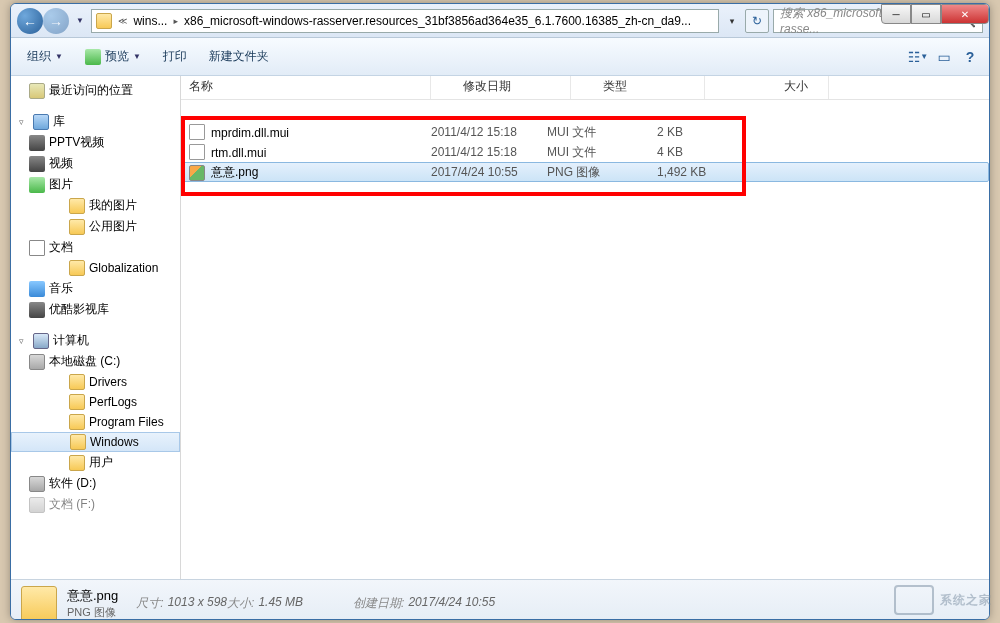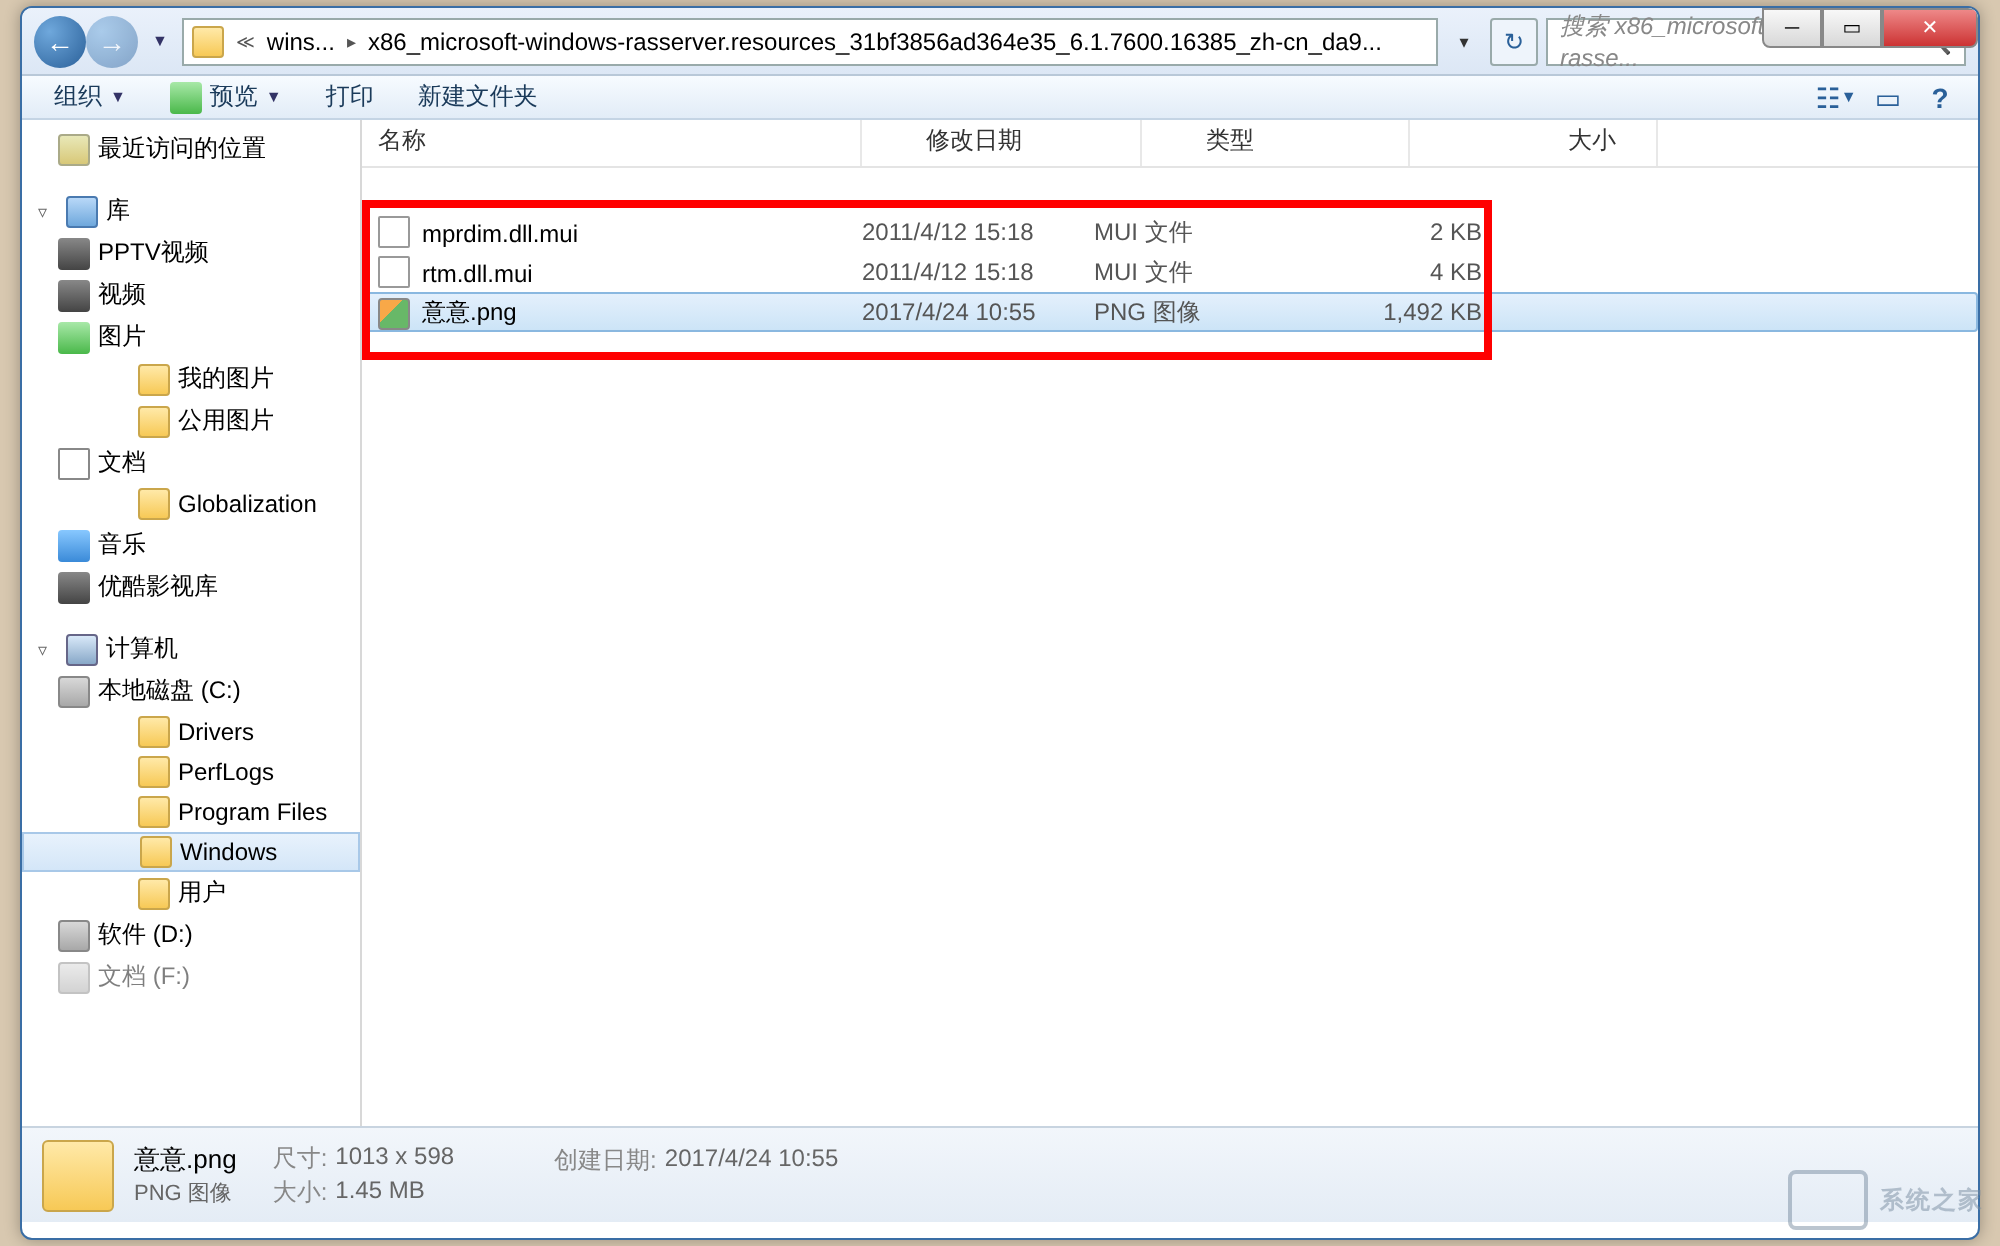--- a/index.html
+++ b/index.html
@@ -21,21 +21,21 @@
 .hist-drop { width: 14px; height: 22px; display:flex; align-items:center; justify-content:center; color:#336; font-size:8px; }
 .addrbar { flex: 1; height: 24px; background: #fff; border: 1px solid #9aa; display: flex; align-items: center; padding: 0 4px; gap: 4px; overflow: hidden; }
 .addrbar .foldericon { width:16px; height:16px; background: linear-gradient(#ffe9a8,#f7c956); border:1px solid #caa64b; border-radius:2px; flex-shrink:0; }
 .addrbar .crumb { color: #000; white-space: nowrap; }
 .addrbar .sep { color: #555; font-size: 9px; padding: 0 2px; }
 .addr-drop { width: 18px; display:flex; align-items:center; justify-content:center; color:#333; font-size:9px; cursor:pointer; }
 .refresh { width: 24px; height: 24px; border: 1px solid #9aa; background:#eef4fb; display:flex; align-items:center; justify-content:center; color:#2a6099; border-radius:2px; cursor:pointer; }
 .searchbox { width: 210px; height: 24px; background: #fff; border: 1px solid #9aa; display: flex; align-items: center; padding: 0 6px; color: #888; font-style: italic; }
 .searchbox span.mag { margin-left:auto; font-style:normal; color:#2a6099; }
 
-.toolbar { height: 22px; background: linear-gradient(#f7fbff,#e2ecf7); border-bottom:1px solid #c4d4e4; display:flex; align-items:center; padding:0 8px; gap:6px; }
+.toolbar { height: 38px; background: linear-gradient(#f7fbff,#e2ecf7); border-bottom:1px solid #c4d4e4; display:flex; align-items:center; padding:0 8px; gap:6px; }
 .tbtn { padding: 3px 8px; color:#1a3a5a; cursor:pointer; border-radius:3px; display:flex; align-items:center; gap:4px; }
 .tbtn .drop { font-size:8px; color:#336; }
 .tb-spacer { flex:1; }
 .viewicons { display:flex; gap:4px; align-items:center; }
 .viewicon { width:22px; height:22px; display:flex; align-items:center; justify-content:center; cursor:pointer; color:#2a6099; font-size:14px; }
 
 .body { display:flex; height: calc(100% - 34px - 30px - 48px); }
 
 .sidebar { width: 170px; background: #fff; border-right: 1px solid #d8d8d8; overflow-y:auto; padding:4px 0; position:relative; }
 .sidebar::-webkit-scrollbar { width:17px; }
@@ -66,33 +66,33 @@
 .colh.size { width: 100px; text-align:right; padding-right: 20px; }
 
 .redbox { position:absolute; left: 0px; top: 40px; width: 565px; height: 80px; border: 4px solid #ff0000; pointer-events:none; z-index:5; }
 
 .filerow { display:flex; height:20px; align-items:center; padding-left: 8px; }
 .filerow.sel { background: linear-gradient(#e4f0fc,#cce4f7); border:1px solid #8ab8e0; border-radius:2px; padding-left:7px; height:20px; }
 .fcell { overflow:hidden; white-space:nowrap; text-overflow:ellipsis; }
 .fcell.name { width: 242px; display:flex; align-items:flex-end; gap:6px; }
 .fcell.date { width: 116px; color:#555; }
 .fcell.type { width: 110px; color:#555; }
-.fcell.size { width: 84px; text-align:right; color:#555; }
+.fcell.size { width: 84px; color:#555; }
 .ficon { width:16px; height:16px; flex-shrink:0; }
 .ficon.file { background:#fff; border:1px solid #999; border-radius:1px; }
 .ficon.png { background: linear-gradient(135deg,#f8a848 40%,#68b868 40%); border:1px solid #888; border-radius:2px; }
 
 .filerow.cut { opacity: 0.9; }
 
 .details { height:48px; background: linear-gradient(#f2f6fb,#e4ecf5); border-top:1px solid #c8d4e0; display:flex; align-items:center; padding:4px 10px; gap:10px; }
 .details .thumb { width:36px; height:36px; background: linear-gradient(#ffe9a8,#f7c956); border:1px solid #caa64b; border-radius:3px; }
 .details .info { display:flex; flex-direction:column; gap:0; }
 .details .info .fname { color:#000; font-size:13px; }
 .details .info .meta { color:#666; font-size:11px; }
-.details .extra { display:flex; flex-direction:column; color:#666; font-size:11px; margin-left: 8px; }
+.details .extra { display:flex; flex-direction:row; color:#666; font-size:11px; margin-left: 8px; font-style: italic; }
 .details .extra .row { display:flex; gap:4px; }
 .details .extra .lbl { color:#888; }
 
 .watermark { position:absolute; right:8px; bottom:8px; color:rgba(120,140,160,0.5); font-size:18px; font-weight:bold; letter-spacing:1px; display:flex; align-items:center; gap:6px; pointer-events:none; }
 .watermark .house { width:40px; height:30px; border:2px solid rgba(120,140,160,0.5); border-radius:4px; position:relative; }
 </style>
 </head>
 <body>
 
 <div class="window">

